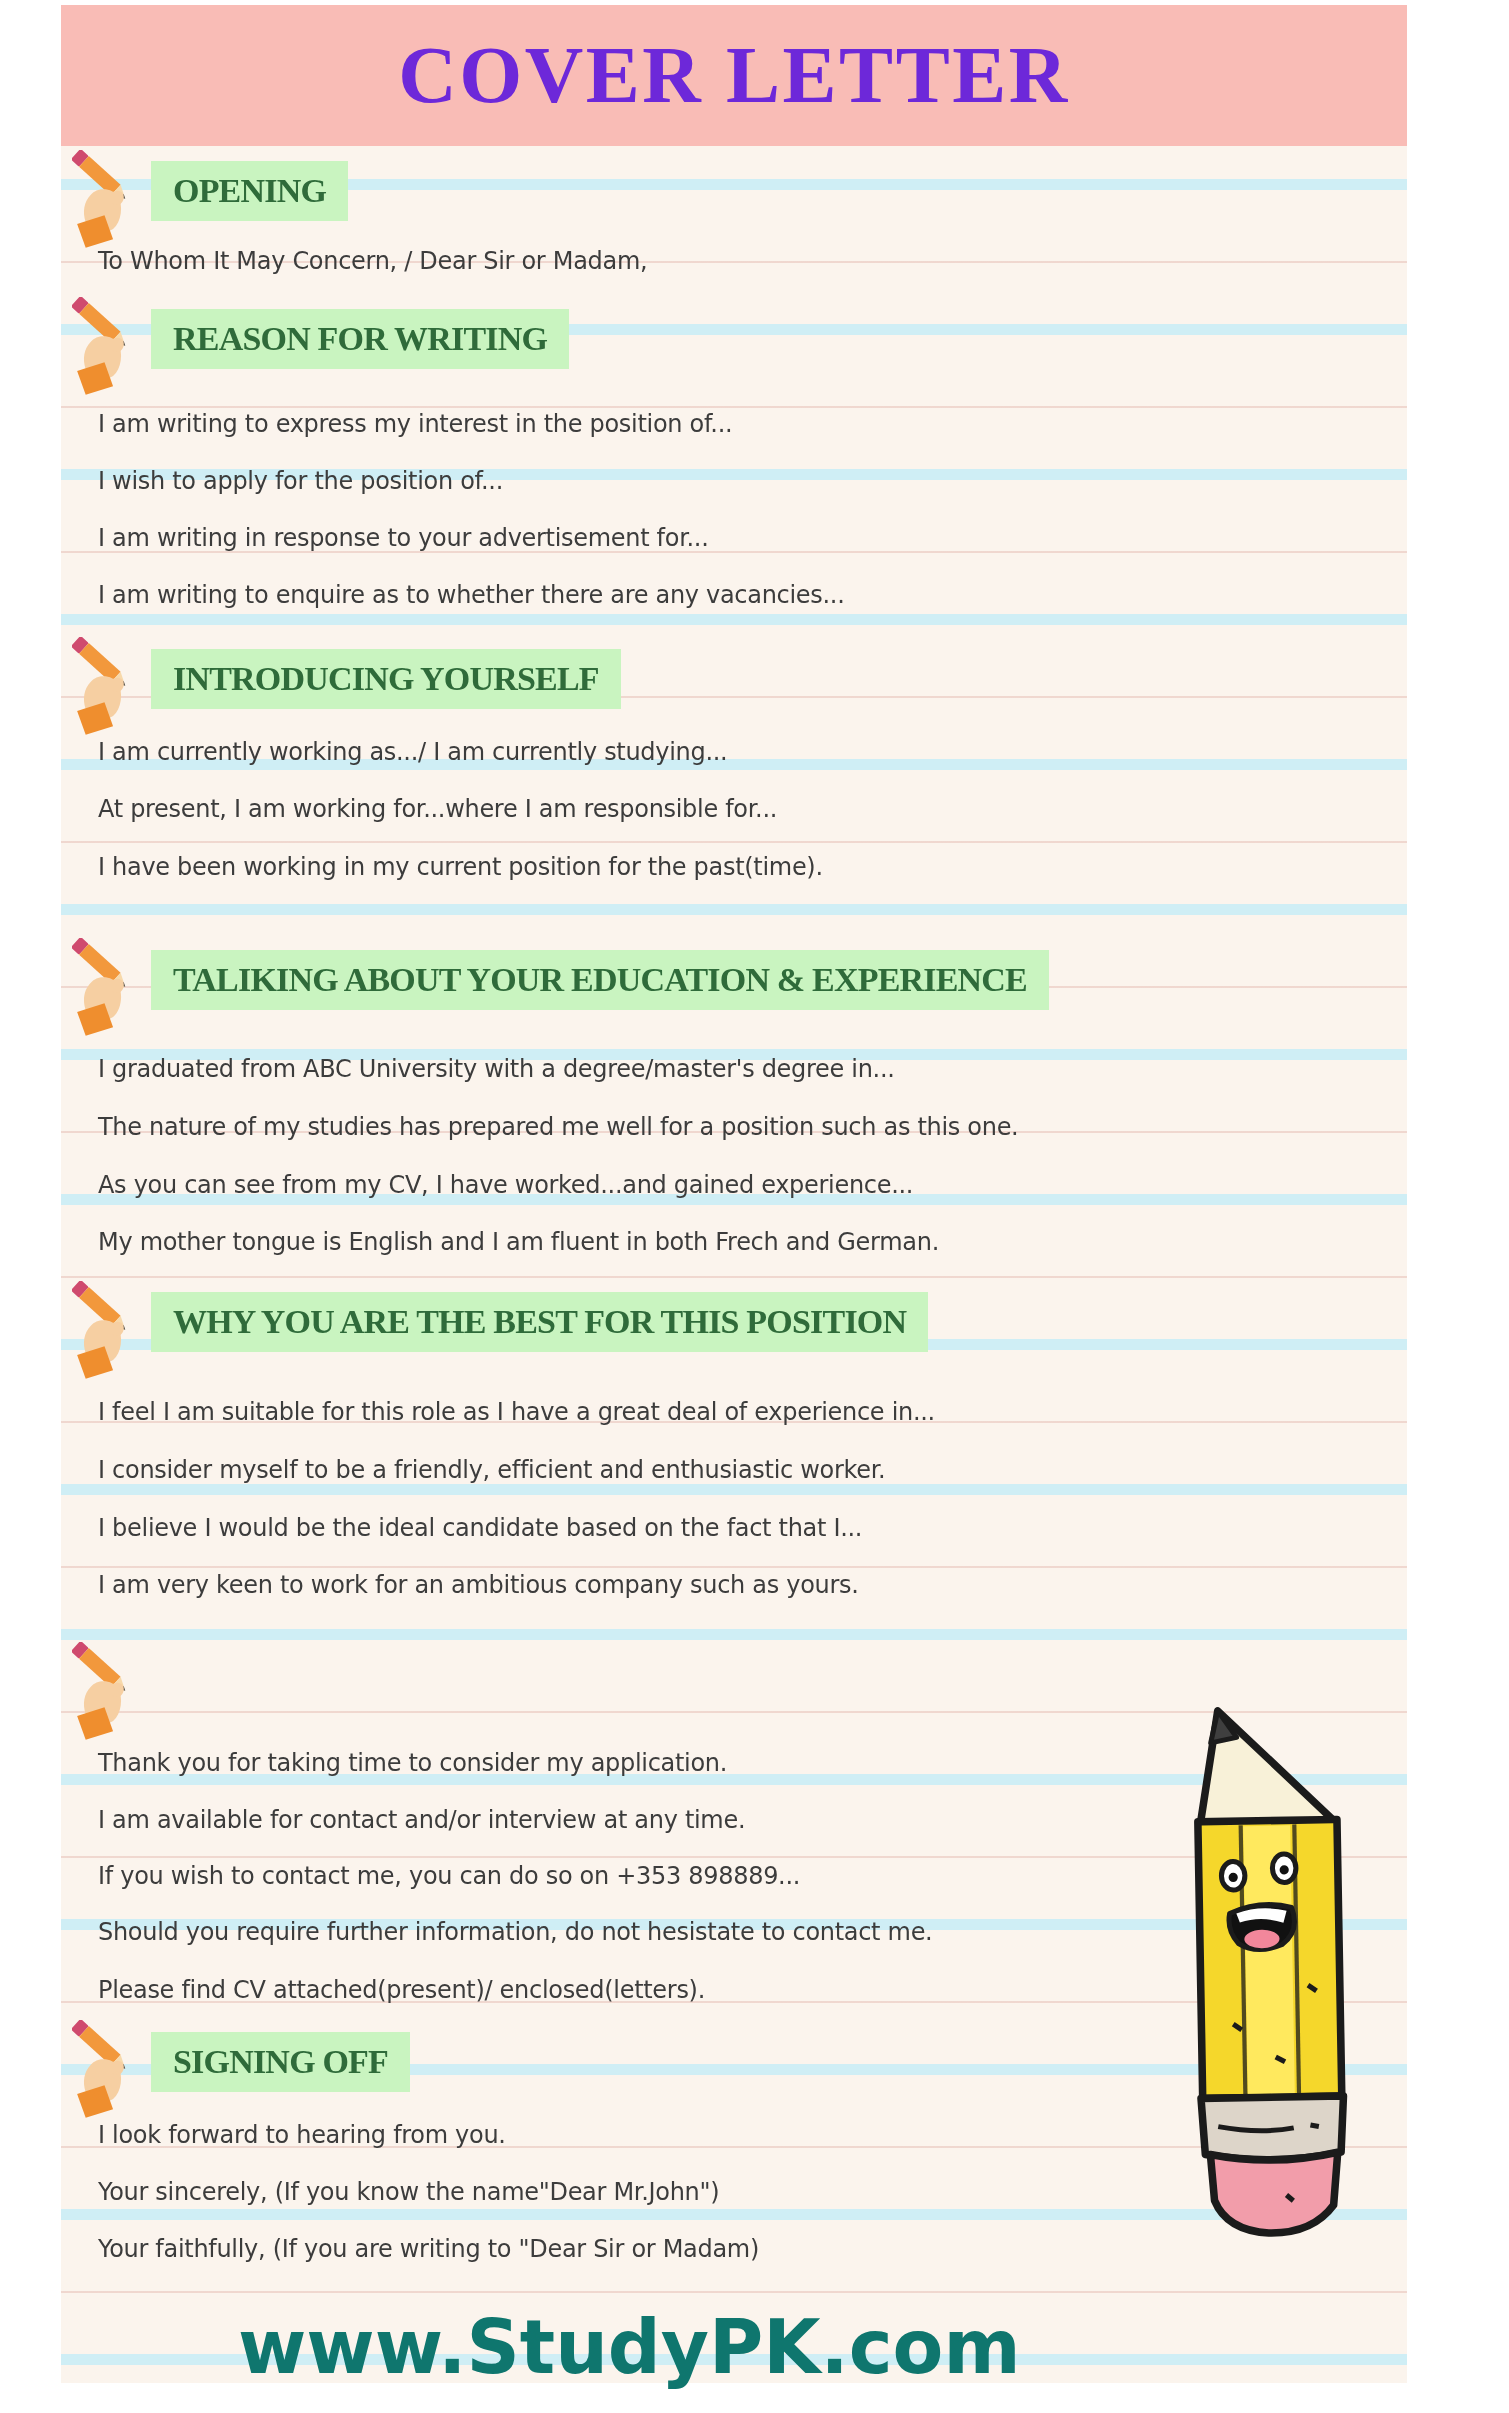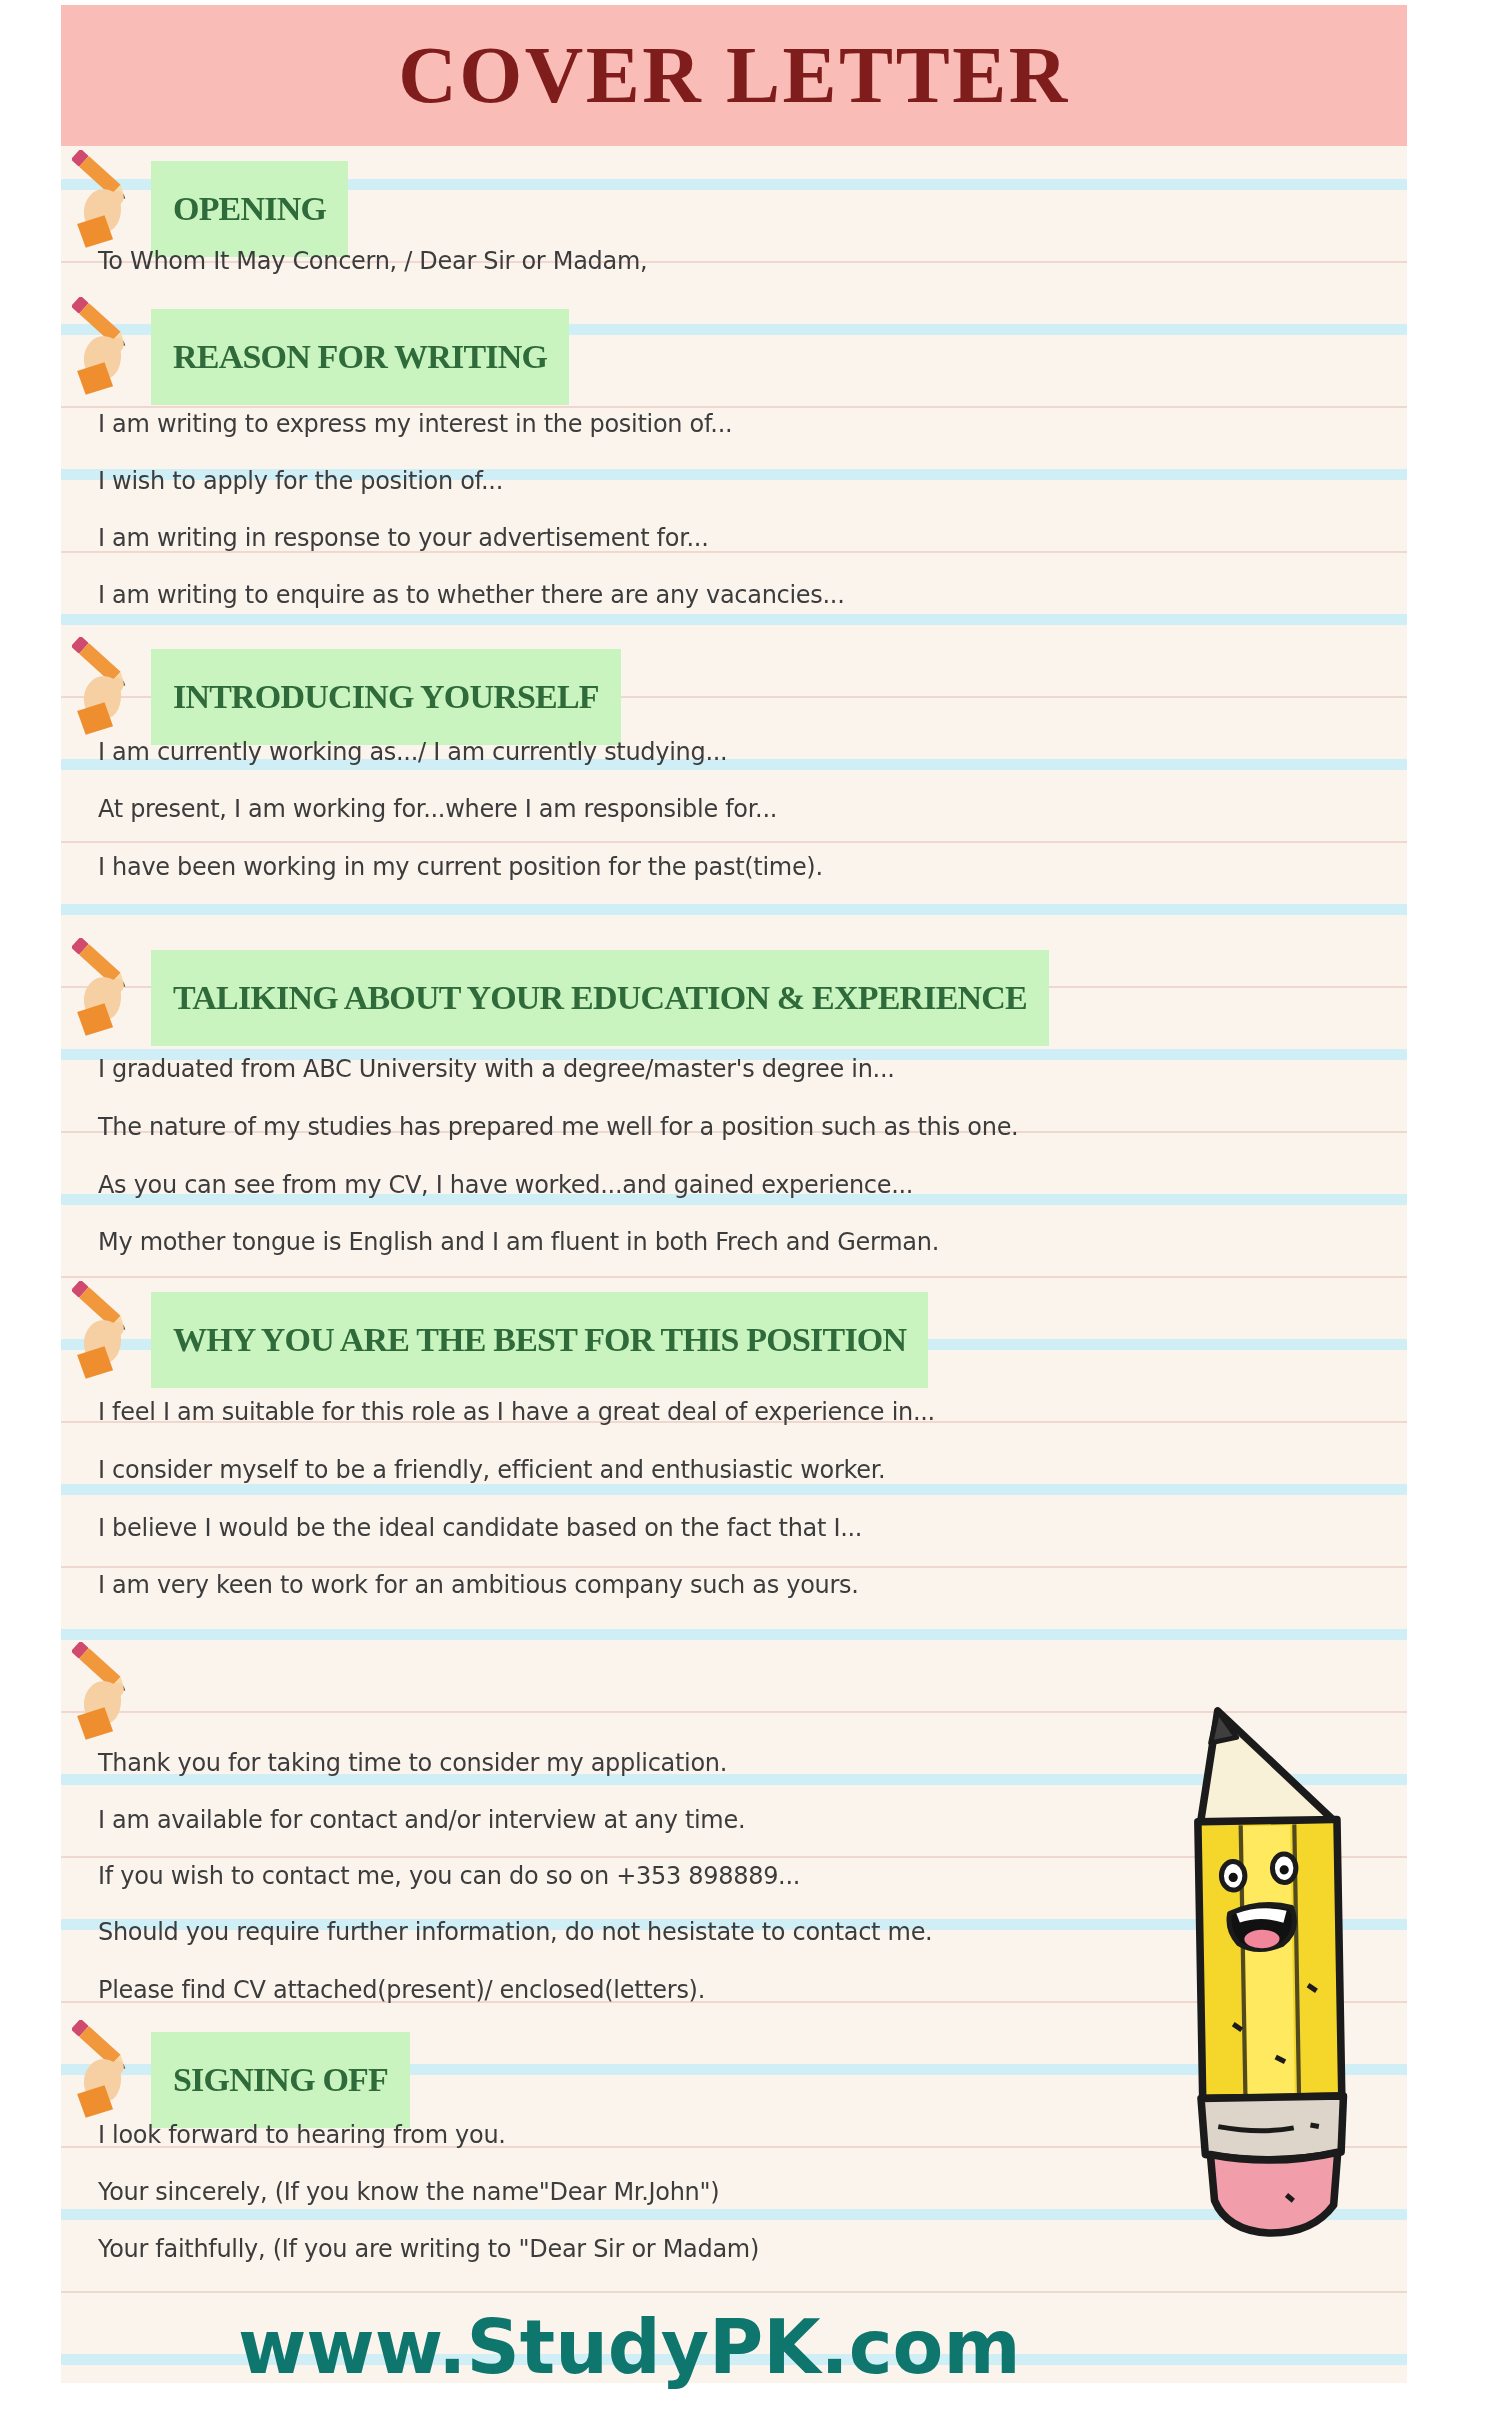--- a/index.html
+++ b/index.html
@@ -17,29 +17,29 @@
       #cfeef5 134px, #cfeef5 145px);
     background-position:0 40px;
     z-index:0;
   }
   .banner{
     position:absolute;left:61px;top:5px;width:1346px;height:141px;
     background:#f9bcb6;z-index:2;display:flex;align-items:center;justify-content:center;
   }
   .banner h1{
     margin:0;font-family:"Liberation Serif","DejaVu Serif",serif;font-weight:bold;
-    font-size:81px;letter-spacing:2.5px;color:#7f1d1d;
+    font-size:81px;letter-spacing:2.5px;color:#6d28d9;
   }
   .sec-icon{position:absolute;left:72px;width:77px;height:99px;z-index:3;}
   .sec-heading{
     position:absolute;left:151px;z-index:3;display:inline-block;
     background:#c9f4c0;color:#2f6b3a;
     font-family:"Liberation Serif","DejaVu Serif",serif;font-weight:bold;
     font-size:34px;line-height:40px;letter-spacing:-0.8px;
-    padding:28px 22px;white-space:nowrap;
+    padding:10px 22px;white-space:nowrap;
   }
   .phrase{
     position:absolute;left:98px;z-index:3;color:#3c3c3c;
     font-size:24px;line-height:39px;white-space:nowrap;letter-spacing:-0.3px;
   }
   .footer{
     position:absolute;left:238px;top:2304px;z-index:3;color:#0f766e;
     font-weight:800;font-size:74px;letter-spacing:0px;
     font-family:"DejaVu Sans",sans-serif;
   }

